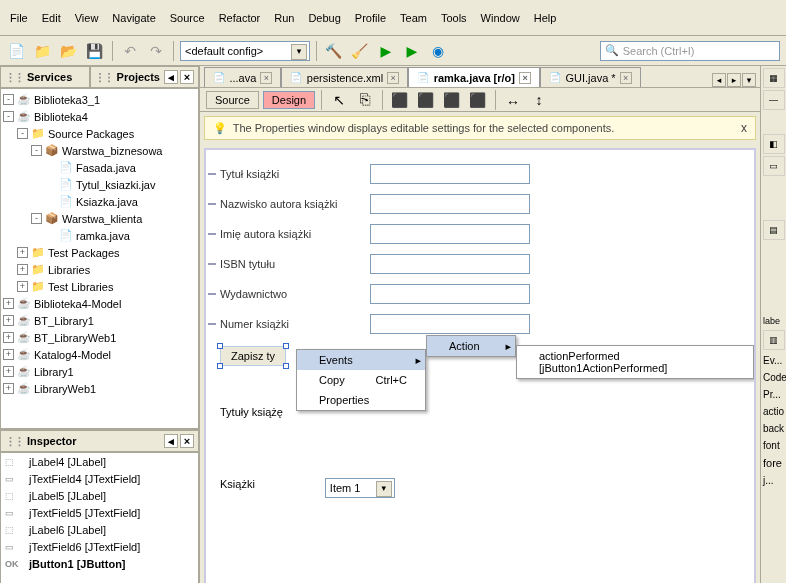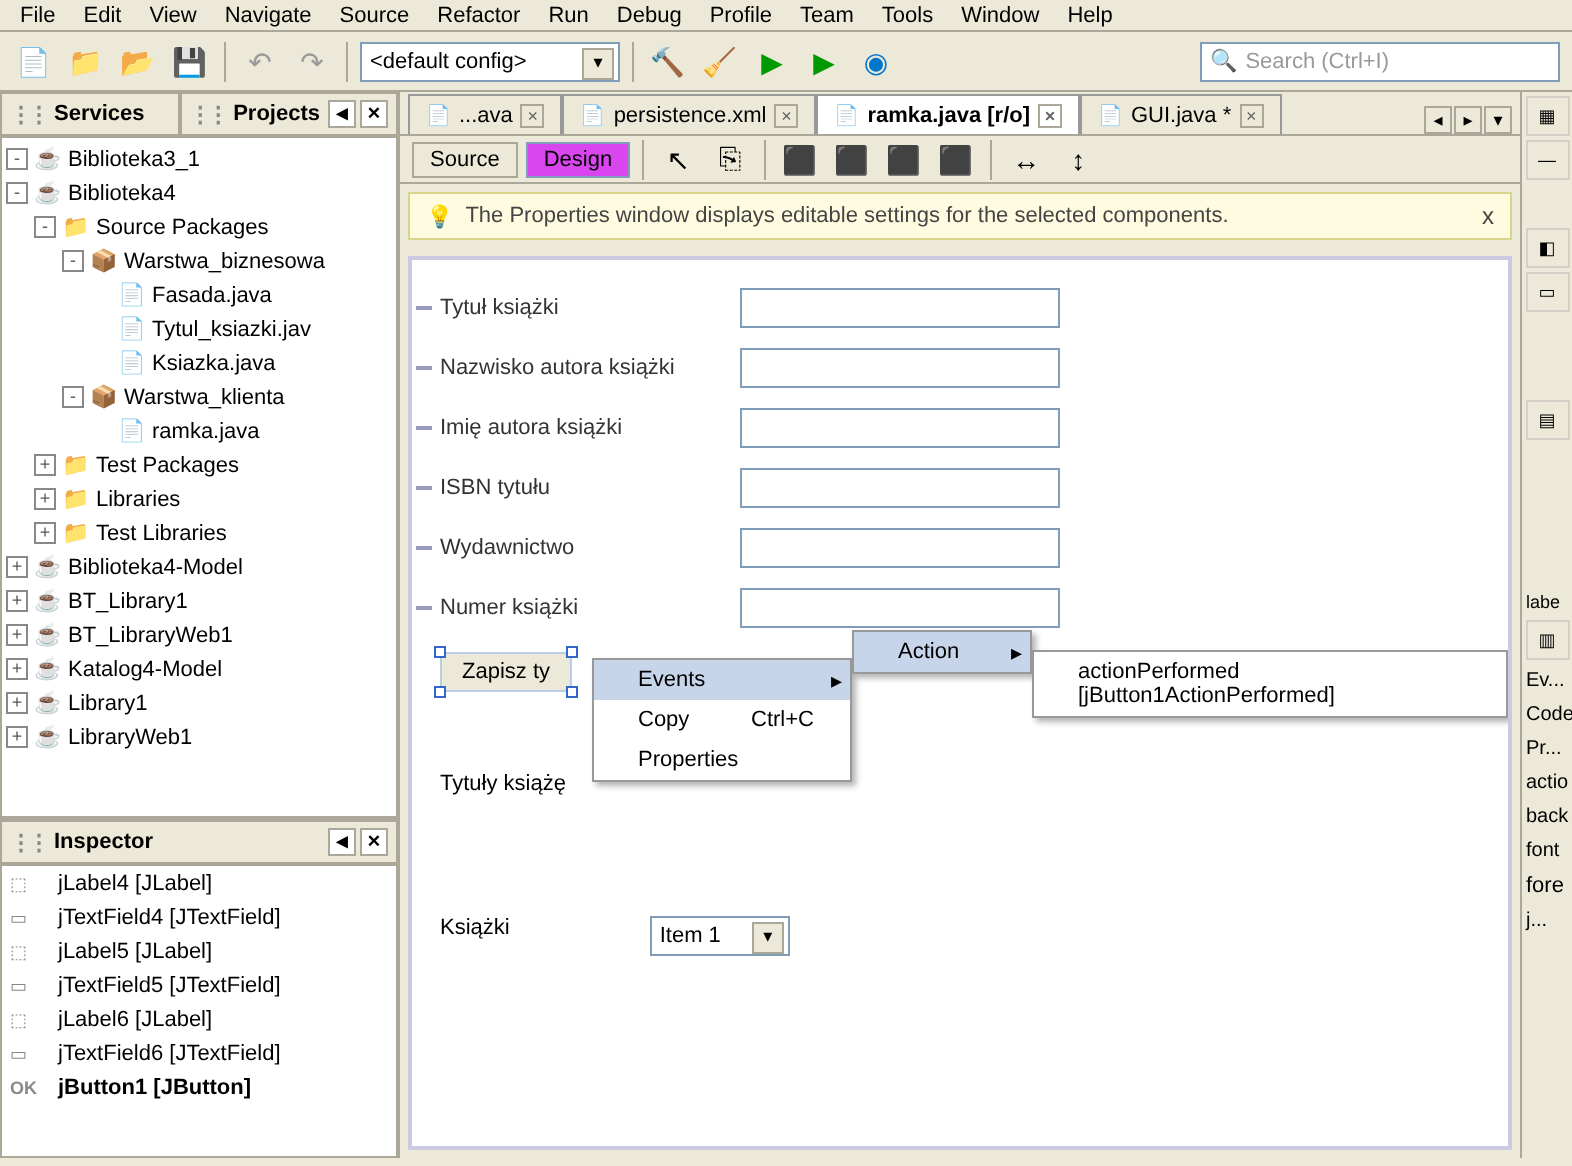--- a/index.html
+++ b/index.html
@@ -1,17 +1,17 @@
 <!DOCTYPE html>
 <html><head>
 <meta charset="utf-8">
 <style>
 * { margin:0; padding:0; box-sizing:border-box; font-family:Tahoma,Arial,sans-serif; font-size:11px; }
 body { background:#ece9d8; width:786px; height:583px; overflow:hidden; }
-.menubar { background:#ece9d8; border-bottom:1px solid #aca899; height:16px; display:flex; align-items:center; padding:0 4px; gap:2px; }
+.menubar { background:#ece9d8; border-bottom:1px solid #aca899; height:36px; display:flex; align-items:center; padding:0 4px; gap:2px; }
 .menubar span { padding:2px 6px; cursor:default; }
 .toolbar { background:#ece9d8; border-bottom:1px solid #aca899; height:30px; display:flex; align-items:center; padding:2px 6px; gap:4px; }
 .tb-btn { width:22px; height:22px; border:1px solid transparent; display:flex; align-items:center; justify-content:center; font-size:14px; }
 .sep { width:1px; height:20px; background:#aca899; margin:0 2px; }
 .combo { border:1px solid #7f9db9; background:#fff; height:20px; padding:0 16px 0 4px; position:relative; min-width:130px; line-height:18px;}
 .combo::after { content:"▾"; position:absolute; right:2px; top:2px; font-size:9px; background:#ece9d8; border:1px solid #aca899; width:14px; height:14px; text-align:center; line-height:12px;}
 .search-box { border:1px solid #7f9db9; background:#fff; height:20px; padding:0 4px; width:180px; display:flex; align-items:center; gap:4px; color:#999; margin-left:auto;}
 .main { display:flex; height:533px; }
 .left-col { width:200px; display:flex; flex-direction:column; border-right:1px solid #aca899; }
 .panel-head { background:#ece9d8; border:1px solid #aca899; height:22px; display:flex; align-items:center; padding:0 4px; font-weight:bold; gap:4px;}
@@ -28,21 +28,21 @@
 .list-row.bold { font-weight:bold; }
 .center-col { flex:1; display:flex; flex-direction:column; position:relative; }
 .tabs { display:flex; background:#ece9d8; border-bottom:1px solid #aca899; height:22px; align-items:flex-end; padding-left:4px; gap:0;}
 .tab { border:1px solid #999; border-bottom:none; padding:2px 8px; background:#ece9d8; display:flex; align-items:center; gap:4px; height:20px; font-size:11px;}
 .tab.active { background:#fff; font-weight:bold; }
 .tab .cls { font-size:9px; color:#666; border:1px solid #aca899; width:12px; height:12px; text-align:center; line-height:10px;}
 .tabs-nav { margin-left:auto; display:flex; gap:1px; padding-right:4px;}
 .tabs-nav span { border:1px solid #aca899; width:14px; height:14px; text-align:center; font-size:9px; line-height:12px; background:#ece9d8;}
 .subtoolbar { display:flex; align-items:center; background:#ece9d8; border-bottom:1px solid #aca899; height:24px; padding:0 6px; gap:4px;}
 .subtoolbar .btn { border:1px solid #aca899; padding:2px 8px; background:#ece9d8;}
-.subtoolbar .btn.sel { background:#d946ef; border-color:#7f9db9;}
+.subtoolbar .btn.sel { background:#fca5a5; border-color:#7f9db9;}
 .info-bar { background:#fffbe0; border:1px solid #d9d48b; margin:4px; padding:4px 8px; display:flex; align-items:center; gap:6px; color:#444;}
 .info-bar .close-x { margin-left:auto; font-size:12px; cursor:pointer;}
 .designer { flex:1; background:#fff; border:2px solid #ccc9e3; margin:4px; position:relative; padding:14px; overflow:hidden;}
 .form-row { display:flex; align-items:center; margin-bottom:10px; position:relative;}
 .form-row .lbl { width:150px; color:#333;}
 .form-row .inp { border:1px solid #7f9db9; background:#fff; height:20px; width:160px;}
 .anchor { position:absolute; width:8px; height:2px; background:#99b; left:-12px; top:9px;}
 .ctx-menu { position:absolute; background:#fff; border:1px solid #999; box-shadow:2px 2px 3px rgba(0,0,0,0.3); min-width:130px; z-index:100;}
 .ctx-item { padding:4px 18px 4px 22px; display:flex; justify-content:space-between; position:relative;}
 .ctx-item:hover, .ctx-item.hov { background:#c7d5ea;}

